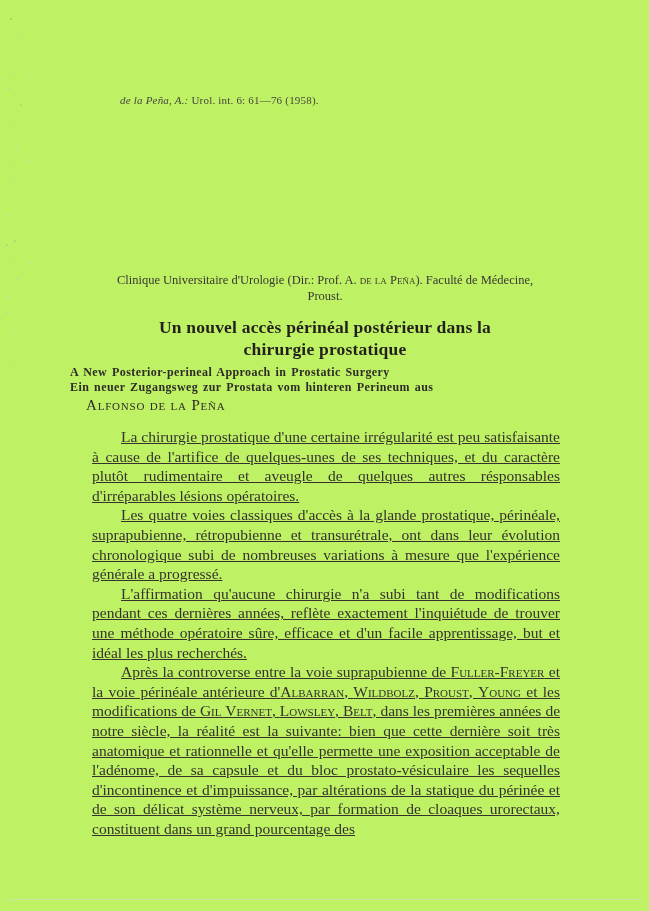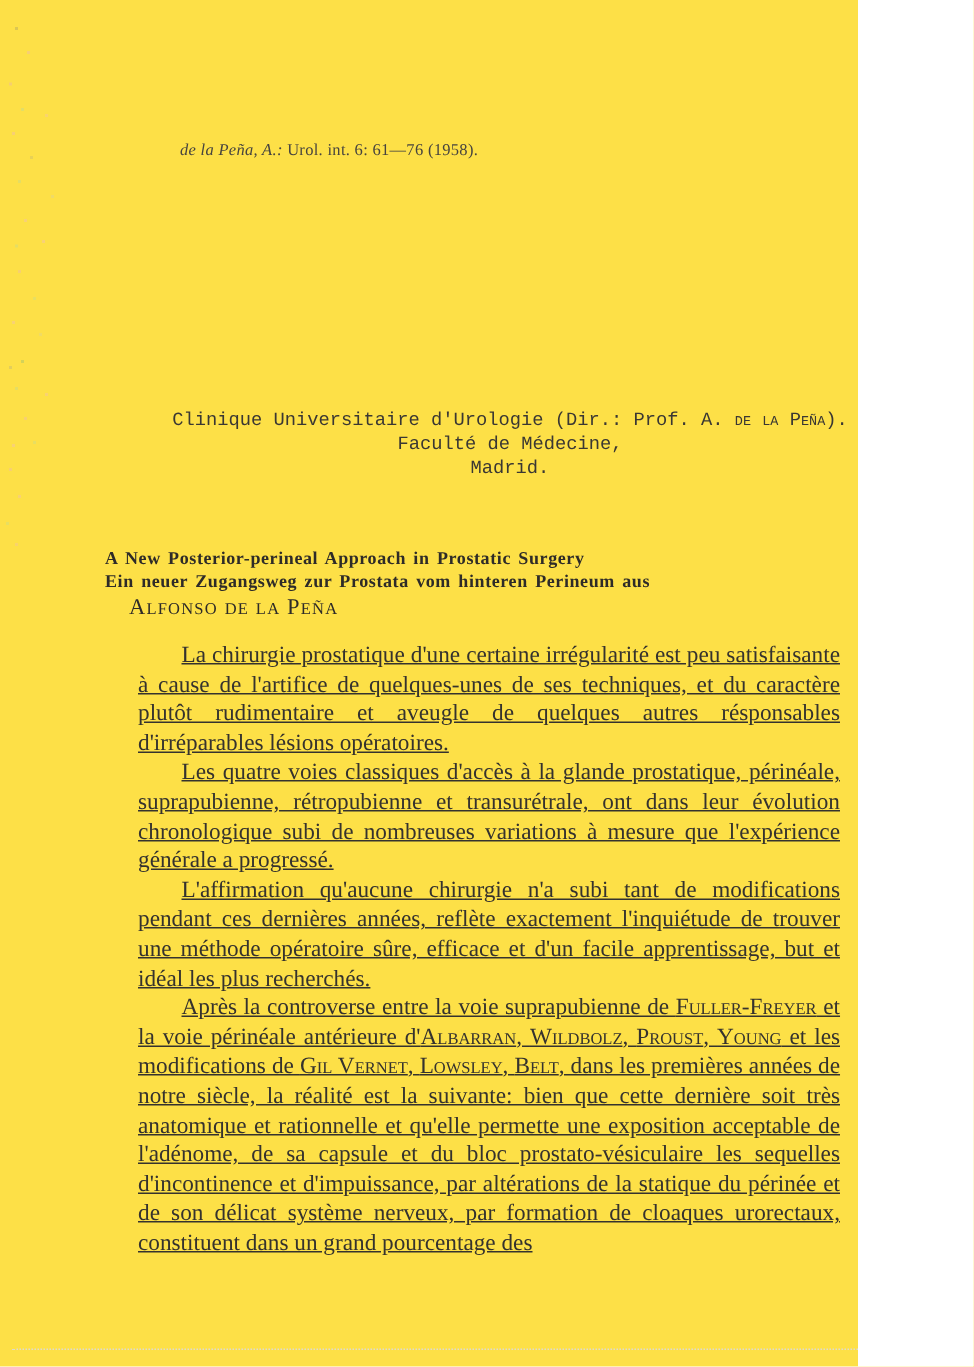--- a/index.html
+++ b/index.html
@@ -2,23 +2,23 @@
 <html><head>
 <meta charset="utf-8">
 <style>
   html, body {
     margin: 0;
     padding: 0;
     background: #ffffff;
   }
   .page {
     position: relative;
-    width: 572px;
+    width: 649px;
     height: 911px;
-    background: #fde047;
+    background: #bef264;
     font-family: "Liberation Serif", serif;
     color: #35322e;
     overflow: hidden;
   }
   .sc { font-variant: small-caps; }
 
   
   .noise {
     position: absolute;
     left: 0; top: 0;
@@ -62,28 +62,27 @@
     top: 94px;
     font-size: 11px;
     letter-spacing: 0.2px;
     color: #47443f;
     white-space: nowrap;
   }
   .citation .cit-author { font-style: italic; }
 
   .affiliation {
     position: absolute;
-    left: 85px;
+    left: 70px;
     top: 272px;
     width: 510px;
     text-align: center;
     font-size: 12.5px;
     line-height: 16px;
     color: #3a3733;
-    font-family: Liberation Mono, monospace;
   }
 
   .title {
     position: absolute;
     left: 70px;
     top: 316px;
     width: 510px;
     margin: 0;
     text-align: center;
     font-size: 17.5px;
@@ -150,23 +149,27 @@
 <div class="page">
 
   <div class="noise"></div>
 
   <div class="citation">
     <span class="cit-author">de la Peña, A.:</span><span class="cit-ref"> Urol. int. 6: 61—76 (1958).</span>
   </div>
 
   <div class="affiliation">
     <div><span>Clinique Universitaire d'Urologie (Dir.: Prof. A. </span><span class="sc">de la Peña</span><span>). Faculté de Médecine,</span></div>
-    <div>Madrid.</div>
+    <div>Proust.</div>
   </div>
 
+  <h1 class="title">
+    <span>Un nouvel accès périnéal postérieur dans la</span><br>
+    <span>chirurgie prostatique</span>
+  </h1>
 
   <div class="subtitle-en">A New Posterior-perineal Approach in Prostatic Surgery</div>
   <div class="subtitle-de">Ein neuer Zugangsweg zur Prostata vom hinteren Perineum aus</div>
 
   <div class="author-line sc">Alfonso de la Peña</div>
 
   <div class="body-text">
     <p><span>La chirurgie prostatique d'une certaine irrégularité est peu satisfaisante à cause de l'artifice de quelques-unes de ses techniques, et du caractère plutôt rudimentaire et aveugle de quelques autres résponsables d'irréparables lésions opératoires.</span></p>
     <p><span>Les quatre voies classiques d'accès à la glande prostatique, périnéale, suprapubienne, rétropubienne et transurétrale, ont dans leur évolution chronologique subi de nombreuses variations à mesure que l'expérience générale a progressé.</span></p>
     <p><span>L'affirmation qu'aucune chirurgie n'a subi tant de modifications pendant ces dernières années, reflète exactement l'inquiétude de trouver une méthode opératoire sûre, efficace et d'un facile apprentissage, but et idéal les plus recherchés.</span></p>

